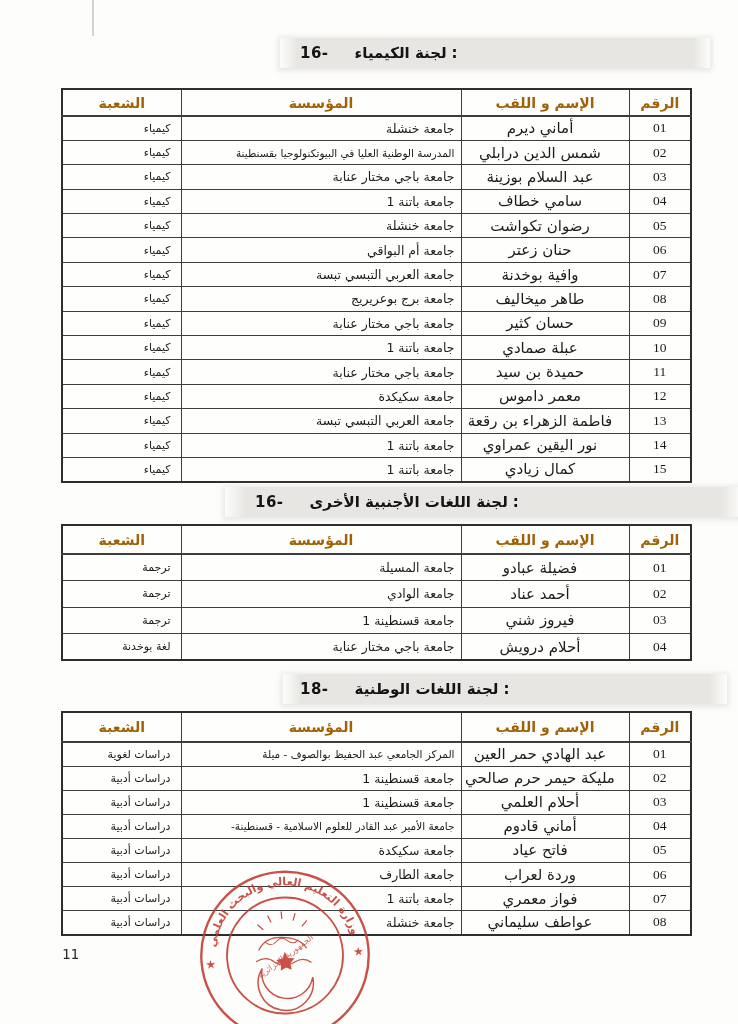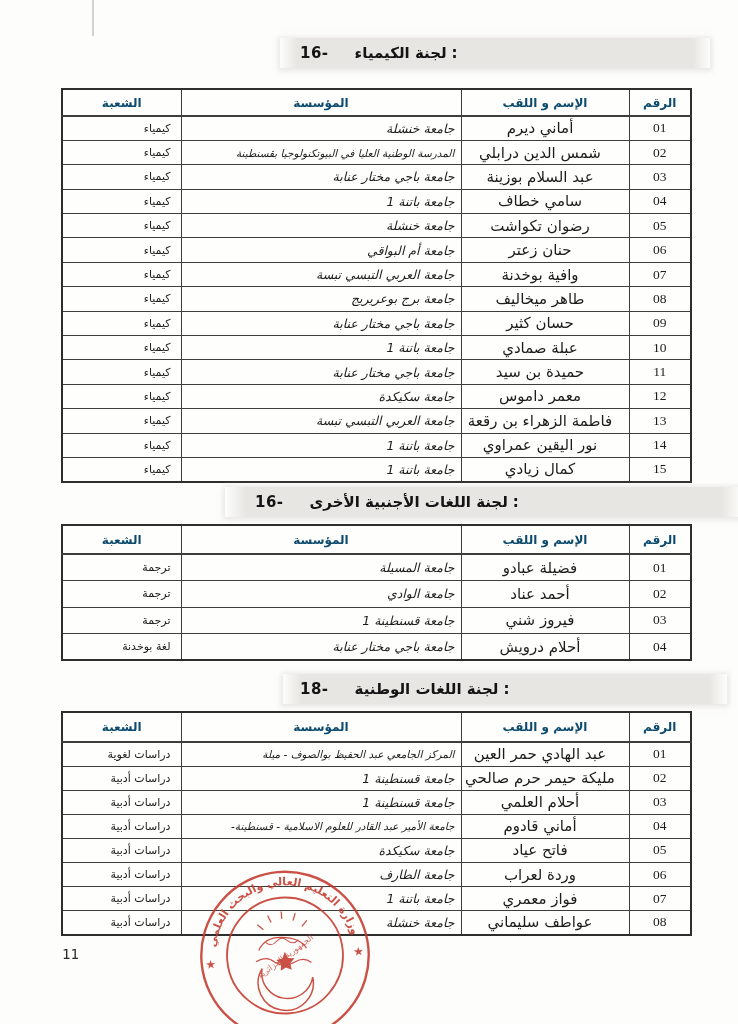--- a/index.html
+++ b/index.html
@@ -37,30 +37,30 @@
   .col-num{width:62px;}
   .col-name{width:168px;}
   .col-inst{width:280px;}
   .col-branch{width:119px;}
   .ctable th,.ctable td{
     border:1px solid #3d3d3d;
     overflow:hidden;white-space:nowrap;
     padding:0;
   }
   .ctable thead th{
-    font-size:12px;font-weight:bold;text-align:center;
-    border-bottom-width:2px;color:#0c4a6e;
+    font-size:14px;font-weight:bold;text-align:center;
+    border-bottom-width:2px;color:#a16207;
   }
   td.td-num{
     text-align:center;
     font-family:"Liberation Serif","DejaVu Serif",serif;
     font-size:13.5px;
   }
   td.td-name{font-size:15px;padding-right:10px;text-align:center;}
-  td.td-inst{font-size:12.5px;padding-right:6px;text-align:right;font-style:italic;}
+  td.td-inst{font-size:12.5px;padding-right:6px;text-align:right;}
   td.td-inst.small{font-size:10.5px;}
   td.td-branch{font-size:11px;padding-right:10px;text-align:right;padding-left:13px;}
 
   
   .page-number{
     position:absolute;left:62px;top:946px;
     font-family:"DejaVu Sans Mono","Liberation Mono",monospace;
     font-size:14px;color:#2a2a2a;
   }
 

